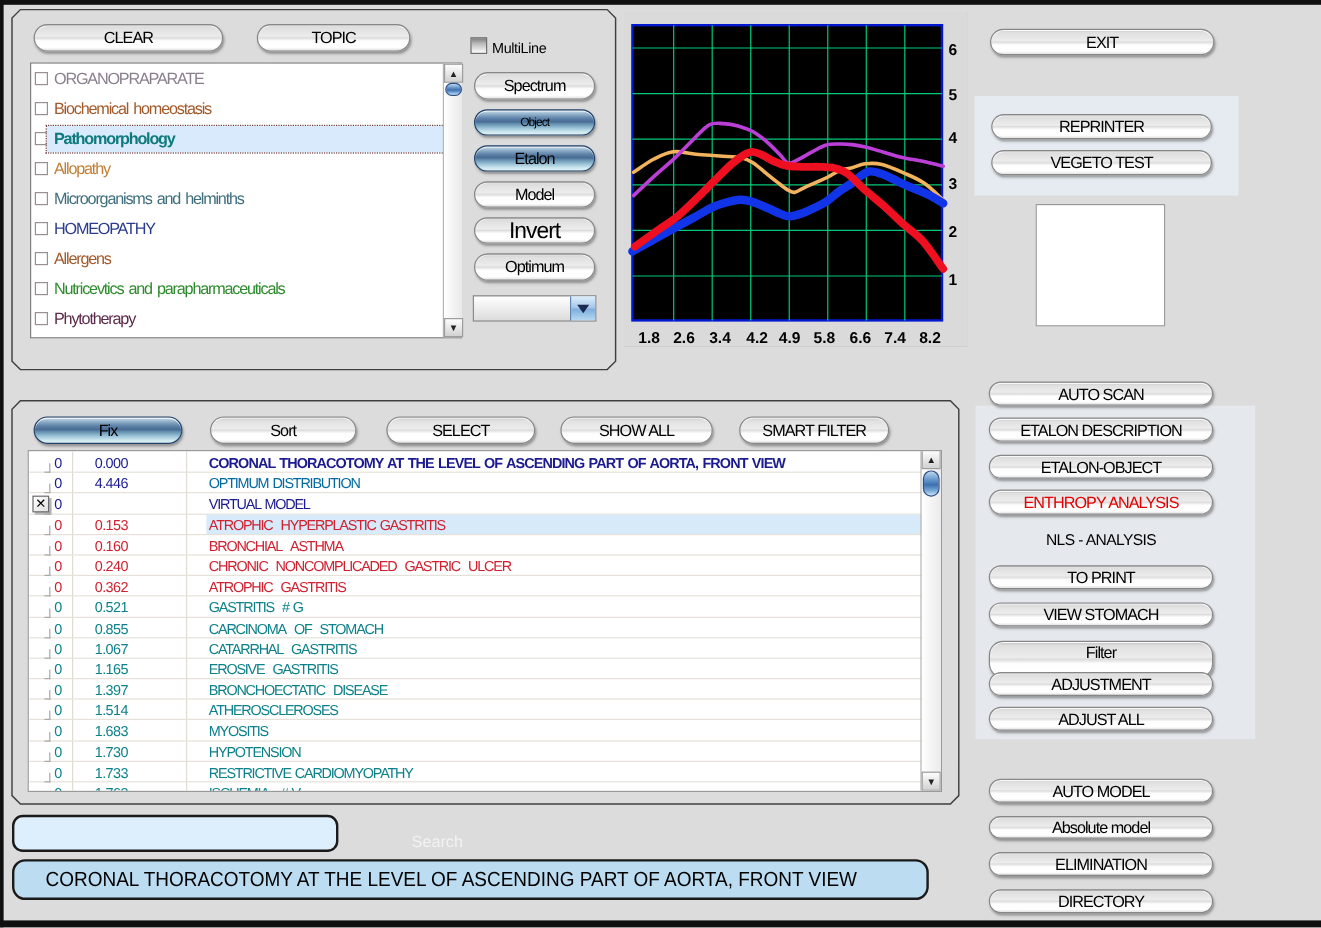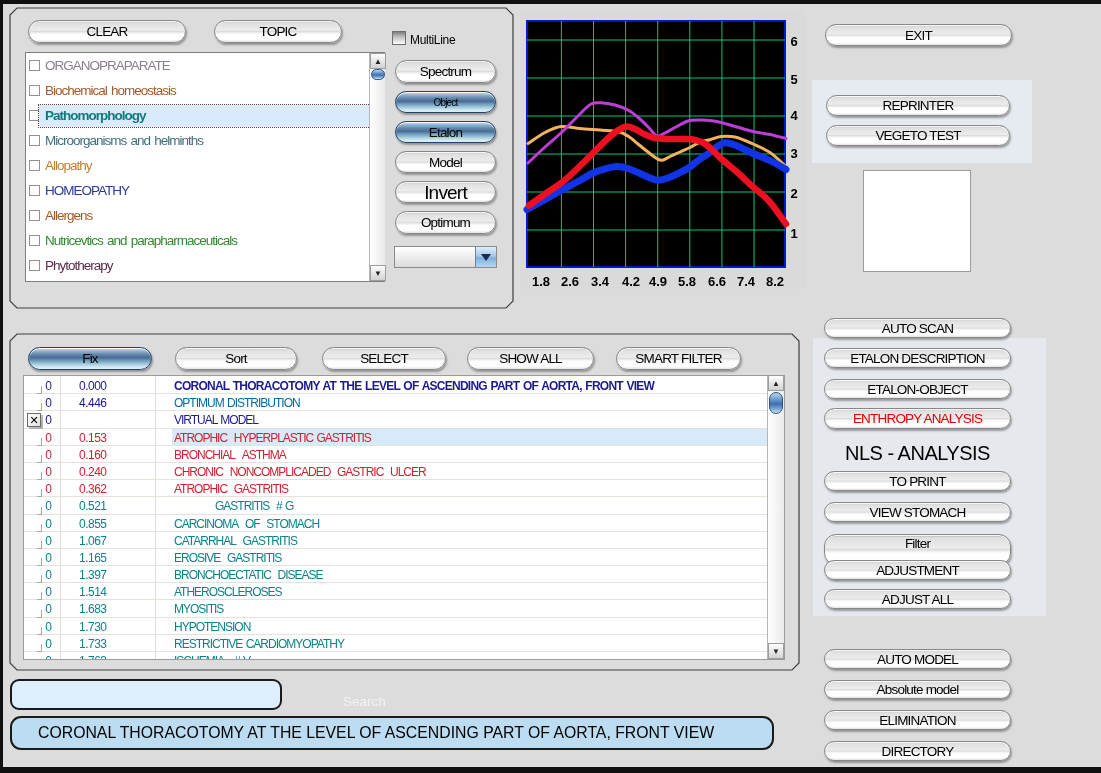--- a/index.html
+++ b/index.html
@@ -41,21 +41,21 @@
 .vline { position:absolute; top:0; bottom:0; width:1px; background:#e0dcd4; }
 #tsb { position:absolute; left:743px; top:-1px; width:17px; height:284px; background:linear-gradient(90deg,#ffffff,#eceaea); border-left:1px solid #b5b5b5; }
 
 #search { position:absolute; left:10px; top:679px; width:272px; height:31px; background:#ddeefd; border:2px solid #1a1a1a; border-radius:9px; }
 #searchlbl { position:absolute; left:343px; top:694px; font-size:13.5px; color:#f2f2f2; }
 #result { position:absolute; left:10px; top:716px; width:764px; height:34px; background:#bcdcf1; border:2px solid #1a1a1a; border-radius:11px; font-size:17px; color:#000; line-height:30px; padding-left:26px; white-space:nowrap; }
 #result span { display:inline-block; transform:scaleX(0.93); transform-origin:0 50%; }
 .soft { position:absolute; background:#e7edf4; }
 #whitebox { position:absolute; left:863px; top:170px; width:108px; height:102px; background:#fff; border:1px solid #9a9a9a; }
 .winborder { position:absolute; background:#101010; }
-.nls { position:absolute; left:824px; top:442px; width:187px; text-align:center; font-size:20px; color:#000; }
+.nls { position:absolute; left:824px; top:442px; width:187px; text-align:center; font-size:13px; color:#000; }
 </style></head>
 <body>
 <div class="soft" style="left:812px;top:80px;width:220px;height:83px;background:#e6ebf1"></div>
 <div class="soft" style="left:813px;top:338px;width:233px;height:278px;background:#e6ebf1;opacity:.85"></div>
 <svg class="abs" style="left:0;top:0" width="1101" height="773" viewBox="0 0 1101 773">
 <path d="M17,8 H506 L513,15 V301 L506,308 H17 L10,301 V15 Z" fill="none" stroke="#3f3f3f" stroke-width="1.2"></path>
 <path d="M17,334 H792 L799,341 V663 L792,670 H17 L10,663 V341 Z" fill="none" stroke="#3f3f3f" stroke-width="1.2"></path>
 </svg>
 <div class="abs" style="left:520px;top:10px;width:286px;height:279px;border:1px solid #bdbdbd;background:#dadada"></div>
 <svg class="abs" style="left:520px;top:10px" width="286" height="279" viewBox="0 0 286 279">
@@ -118,25 +118,25 @@
 <div class="li">
       <span class="cb"></span>
       <span class="lt" style="color:#a35a2a;">Biochemical homeostasis</span>
     </div>
 <div class="li sel">
       <span class="cb"></span>
       <span class="lt" style="color:#0e7a7e;font-weight:bold;">Pathomorphology</span>
     </div>
 <div class="li">
       <span class="cb"></span>
+      <span class="lt" style="color:#c08038;">Allopathy</span>
+    </div>
+<div class="li">
+      <span class="cb"></span>
       <span class="lt" style="color:#3f6f7d;">Microorganisms and helminths</span>
-    </div>
-<div class="li">
-      <span class="cb"></span>
-      <span class="lt" style="color:#c08038;">Allopathy</span>
     </div>
 <div class="li">
       <span class="cb"></span>
       <span class="lt" style="color:#2c3c8c;">HOMEOPATHY</span>
     </div>
 <div class="li">
       <span class="cb"></span>
       <span class="lt" style="color:#a35a2a;">Allergens</span>
     </div>
 <div class="li">
@@ -206,21 +206,21 @@
 <div class="trow">
       <span class="tick"></span>
       <span class="cz" style="color:#cf2130">0</span>
       <span class="cv" style="color:#cf2130">0.362</span>
       <span class="cn" style="color:#cf2130;">ATROPHIC&nbsp;&nbsp;GASTRITIS</span>
     </div>
 <div class="trow">
       <span class="tick"></span>
       <span class="cz" style="color:#0d8189">0</span>
       <span class="cv" style="color:#0d8189">0.521</span>
-      <span class="cn" style="color:#0d8189;margin-left:41px;">GASTRITIS&nbsp;&nbsp;# G</span>
+      <span class="cn" style="color:#0d8189;">GASTRITIS&nbsp;&nbsp;# G</span>
     </div>
 <div class="trow">
       <span class="tick"></span>
       <span class="cz" style="color:#0d8189">0</span>
       <span class="cv" style="color:#0d8189">0.855</span>
       <span class="cn" style="color:#0d8189;">CARCINOMA&nbsp;&nbsp;OF&nbsp;&nbsp;STOMACH</span>
     </div>
 <div class="trow">
       <span class="tick"></span>
       <span class="cz" style="color:#0d8189">0</span>

